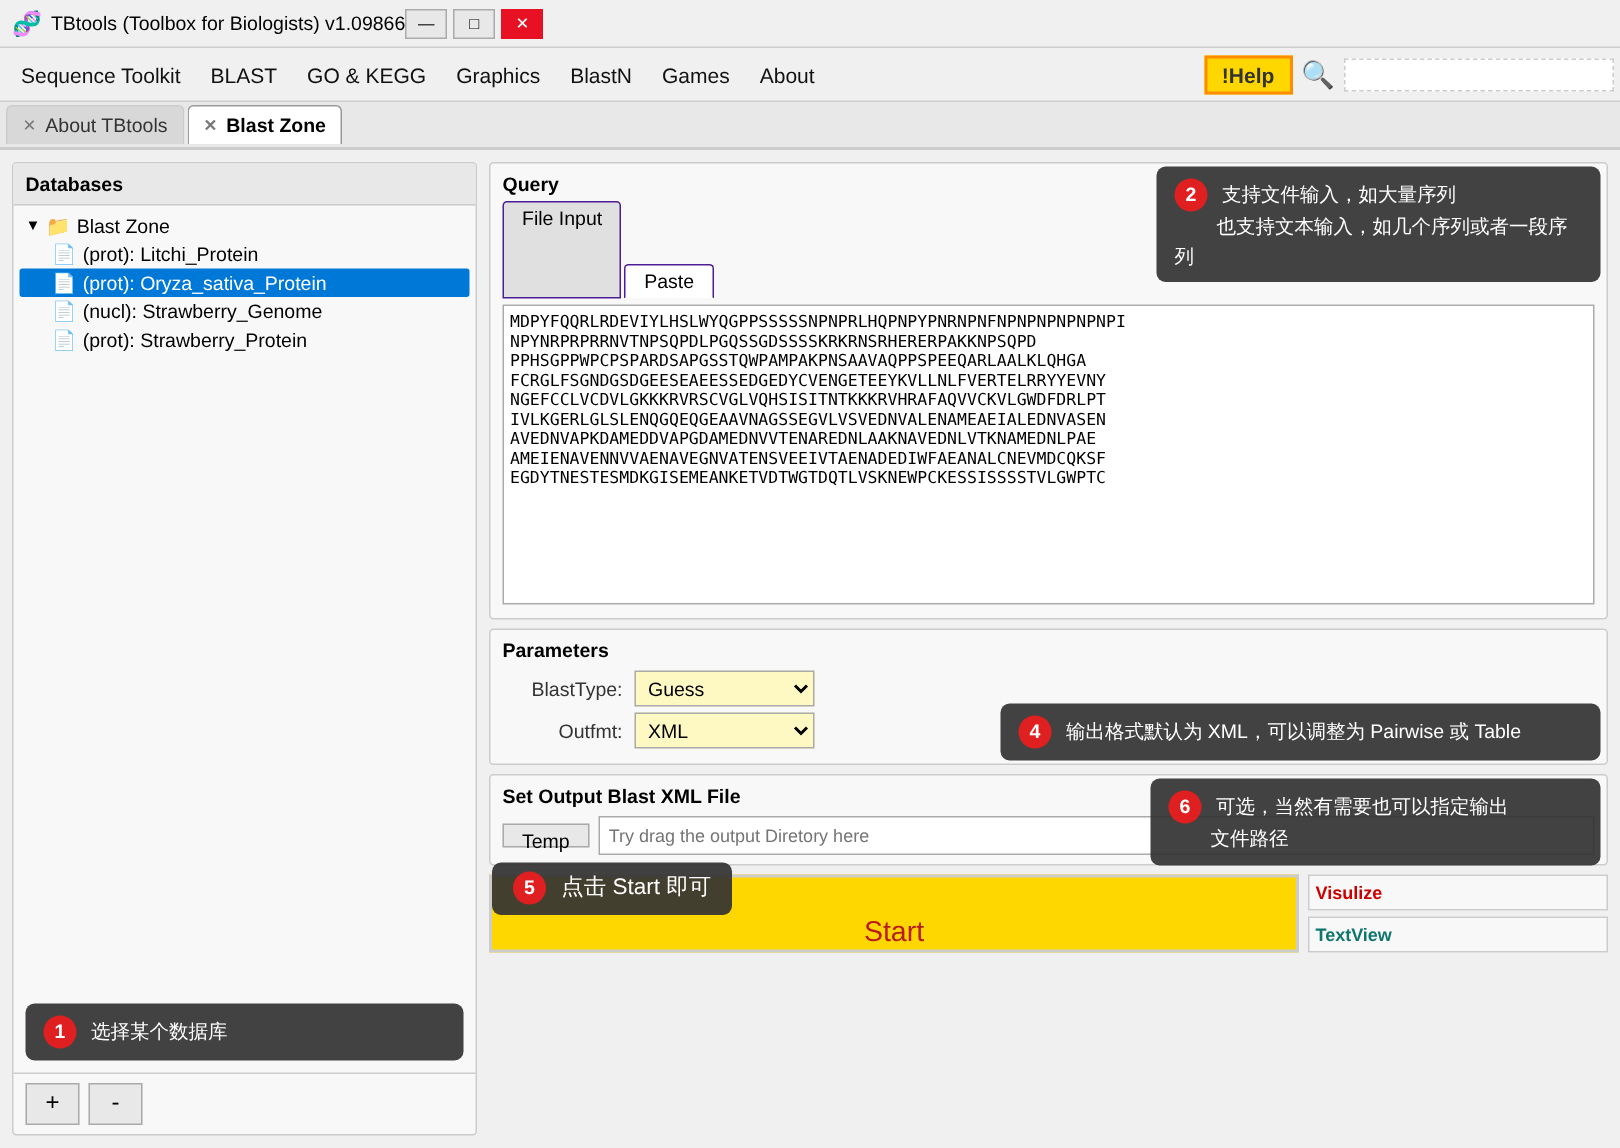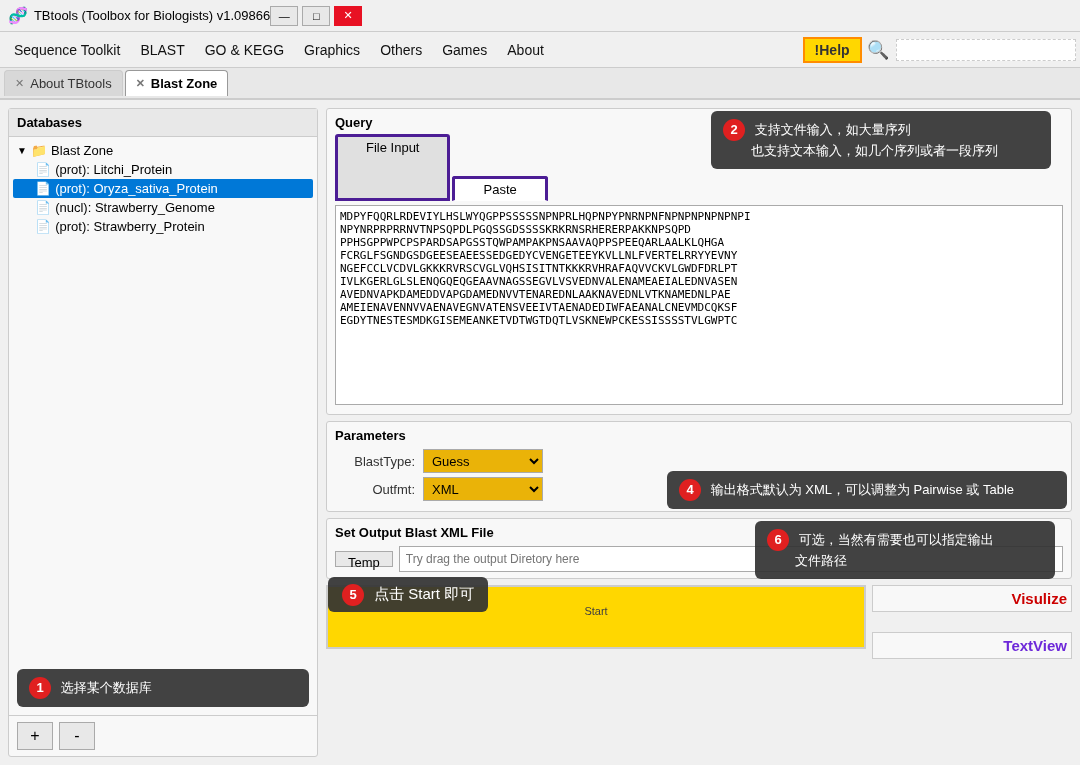--- a/index.html
+++ b/index.html
@@ -216,22 +216,22 @@
       font-weight: bold;
       margin-bottom: 4px;
       font-size: 13px;
     }
     #query-tabs {
       display: flex;
       gap: 2px;
       margin-bottom: 4px;
     }
     .query-tab {
-      padding: 3px 28px;
-      border: 3px solid #4c1d95;
+      padding: 3px 12px;
+      border: 1px solid #4c1d95;
       background: #e0e0e0;
       cursor: pointer;
       font-size: 13px;
       border-radius: 3px 3px 0 0;
     }
     .query-tab.active {
       background: #fff;
       border-bottom: 1px solid #fff;
       margin-top: 42px;
     }
@@ -266,21 +266,21 @@
       gap: 8px;
     }
     .param-key {
       width: 80px;
       text-align: right;
       font-size: 13px;
       color: #333;
     }
     .param-select {
       border: 1px solid #aaa;
-      background: #eab308;
+      background: #fef9c3;
       padding: 2px 4px;
       font-size: 13px;
       height: 24px;
       width: 120px;
     }
 
     
     #output-section {
       border: 1px solid #ccc;
       background: #f8f8f8;
@@ -317,51 +317,51 @@
 
     
     #start-section {
       display: flex;
       gap: 6px;
     }
     #start-btn {
       flex: 1;
       background: #ffd700;
       border: 2px solid #ccc;
-      height: 64px;
+      height: 52px;
       display: flex;
       flex-direction: column;
       align-items: center;
-      justify-content: flex-start;
+      justify-content: flex-end;
       cursor: pointer;
       font-size: 13px;
     }
     #start-btn-sub {
-      font-size: 11px;
-      color: #404040;
+      font-size: 19px;
+      color: #b91c1c;
       margin-top: 18px;
     }
     #results-btns {
       display: flex;
       flex-direction: column;
       gap: 4px;
       width: 200px;
     }
     .result-btn {
       flex: 1;
       border: 1px solid #ccc;
       background: #f8f8f8;
       cursor: pointer;
-      font-size: 15px;
-      text-align: right;
+      font-size: 12px;
+      text-align: left;
       padding: 4px;
       height: 30px;
     }
     .result-btn.visulize { color: #cc0000; font-weight: bold; }
-    .result-btn.textview { color: #6d28d9; font-weight: bold; margin-top: 16px; }
+    .result-btn.textview { color: #0f766e; font-weight: bold; }
 
     
     .callout {
       position: absolute;
       background: rgba(50, 50, 50, 0.92);
       color: #fff;
       border-radius: 6px;
       padding: 8px 12px;
       font-size: 14px;
       line-height: 1.5;
@@ -398,21 +398,21 @@
     <div class="title-btn">□</div>
     <div class="title-btn" style="background:#e81123;color:white;border-color:#e81123;">✕</div>
   </div>
 </div>
 
 <div id="menubar">
   <span class="menu-item">Sequence Toolkit</span>
   <span class="menu-item">BLAST</span>
   <span class="menu-item">GO &amp; KEGG</span>
   <span class="menu-item">Graphics</span>
-  <span class="menu-item">Others</span>
+  <span class="menu-item">BlastN</span>
   <span class="menu-item">Games</span>
   <span class="menu-item">About</span>
   <div style="flex:1"></div>
   <button id="help-btn">!Help</button>
   <span id="search-icon-btn">🔍</span>
   <input id="search-input-box" type="text" style="width: 180px; border: 1px dashed rgb(204, 204, 204); height: 22px; font-size: 12px;">
 </div>
 
 <div id="tabbar">
   <div class="tab tab-about">
@@ -479,21 +479,21 @@
 NPYNRPRPRRNVTNPSQPDLPGQSSGDSSSSKRKRNSRHERERPAKKNPSQPD
 PPHSGPPWPCPSPARDSAPGSSTQWPAMPAKPNSAAVAQPPSPEEQARLAALKLQHGA
 FCRGLFSGNDGSDGEESEAEESSEDGEDYCVENGETEEYKVLLNLFVERTELRRYYEVNY
 NGEFCCLVCDVLGKKKRVRSCVGLVQHSISITNTKKKRVHRAFAQVVCKVLGWDFDRLPT
 IVLKGERLGLSLENQGQEQGEAAVNAGSSEGVLVSVEDNVALENAMEAEIALEDNVASEN
 AVEDNVAPKDAMEDDVAPGDAMEDNVVTENAREDNLAAKNAVEDNLVTKNAMEDNLPAE
 AMEIENAVENNVVAENAVEGNVATENSVEEIVTAENADEDIWFAEANALCNEVMDCQKSF
 EGDYTNESTESMDKGISEMEANKETVDTWGTDQTLVSKNEWPCKESSISSSSTVLGWPTC</textarea>
       </div>
 
-      <div class="callout" style="position:absolute; top:2px; right:20px; font-size:13px; width:340px;">
+      <div class="callout" style="position:absolute; top:2px; right:4px; font-size:13px; width:296px;">
         <span class="callout-badge">2</span>
         <span>支持文件输入，如大量序列</span><br>
         <span style="margin-left:28px;">也支持文本输入，如几个序列或者一段序列</span>
       </div>
     </div>
 
     <div id="params-section" style="position:relative;">
       <div id="params-label">Parameters</div>
       <div class="param-row">
         <span class="param-key">BlastType:</span>
@@ -521,21 +521,21 @@
       </div>
     </div>
 
     <div id="output-section" style="position:relative;">
       <div id="output-label">Set Output Blast XML File</div>
       <div class="output-row">
         <button class="temp-btn">Temp</button>
         <input class="output-path" type="text" placeholder="Try drag the output Diretory here" style="">
       </div>
 
-      <div class="callout" style="position:absolute; top:2px; right:16px; font-size:13px; width:300px;">
+      <div class="callout" style="position:absolute; top:2px; right:4px; font-size:13px; width:300px;">
         <span class="callout-badge">6</span>
         <span>可选，当然有需要也可以指定输出</span><br>
         <span style="margin-left:28px;">文件路径</span>
       </div>
     </div>
 
     <div id="start-section" style="position:relative;">
       <div id="start-btn" style="position:relative;">
 
         <div class="callout" style="position:absolute; top:-10px; left:0px; font-size:15px; padding: 6px 14px; white-space:nowrap;">

